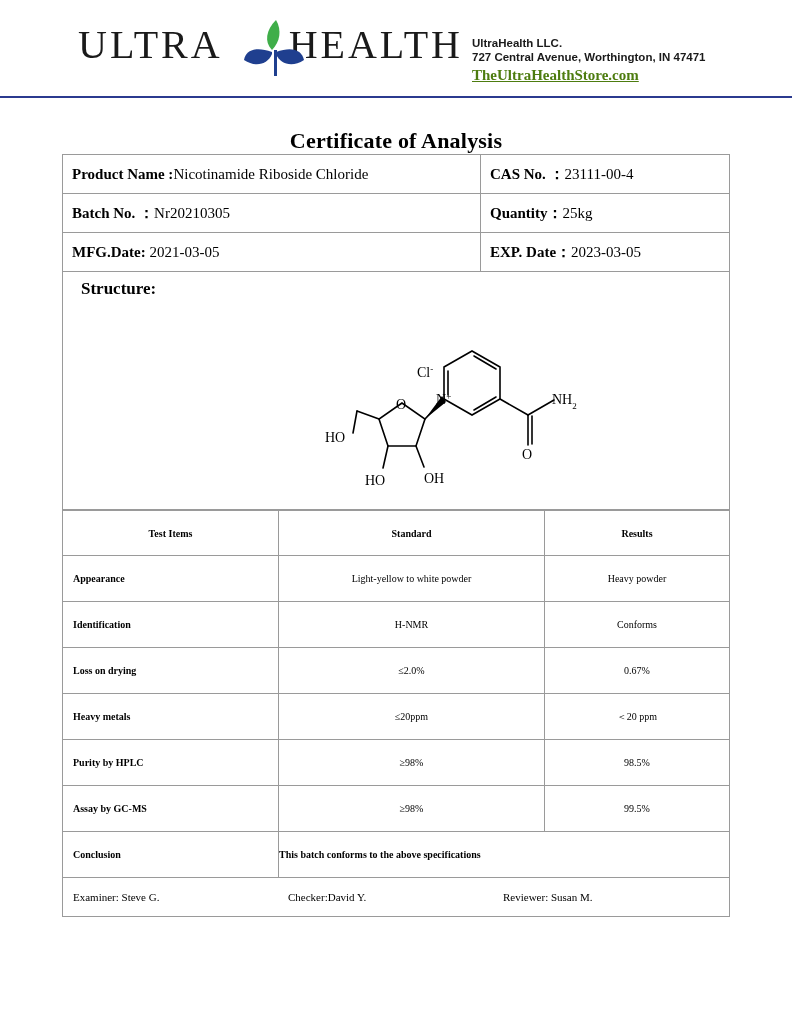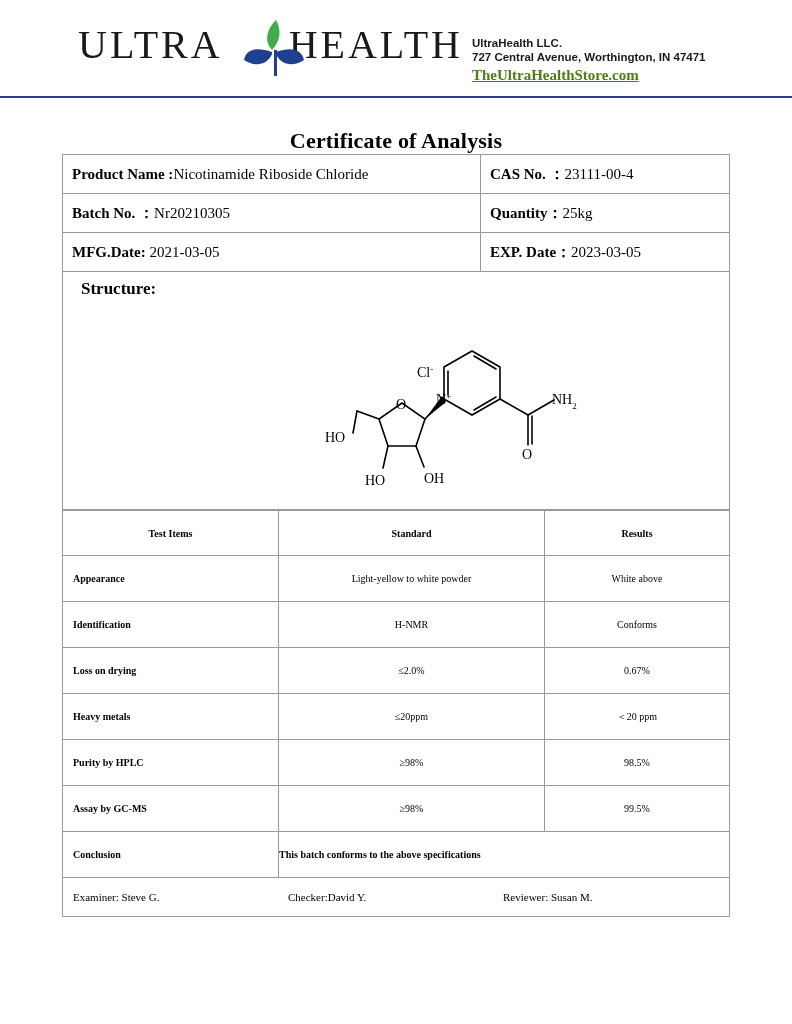--- a/index.html
+++ b/index.html
@@ -267,21 +267,21 @@
   <table class="tbl res-tbl">
     <tbody>
         <tr>
       <td class="hdr c1">Test Items</td>
       <td class="hdr c2">Standard</td>
       <td class="hdr c3">Results</td>
     </tr>
     <tr>
       <td class="c1">Appearance</td>
       <td class="c2">Light-yellow to white  powder</td>
-      <td class="c3">White  above</td>
+      <td class="c3">Heavy  powder</td>
     </tr>
     <tr>
       <td class="c1">Identification</td>
       <td class="c2">H-NMR</td>
       <td class="c3">Conforms</td>
     </tr>
     <tr>
       <td class="c1">Loss on drying</td>
       <td class="c2">≤2.0%</td>
       <td class="c3">0.67%</td>

